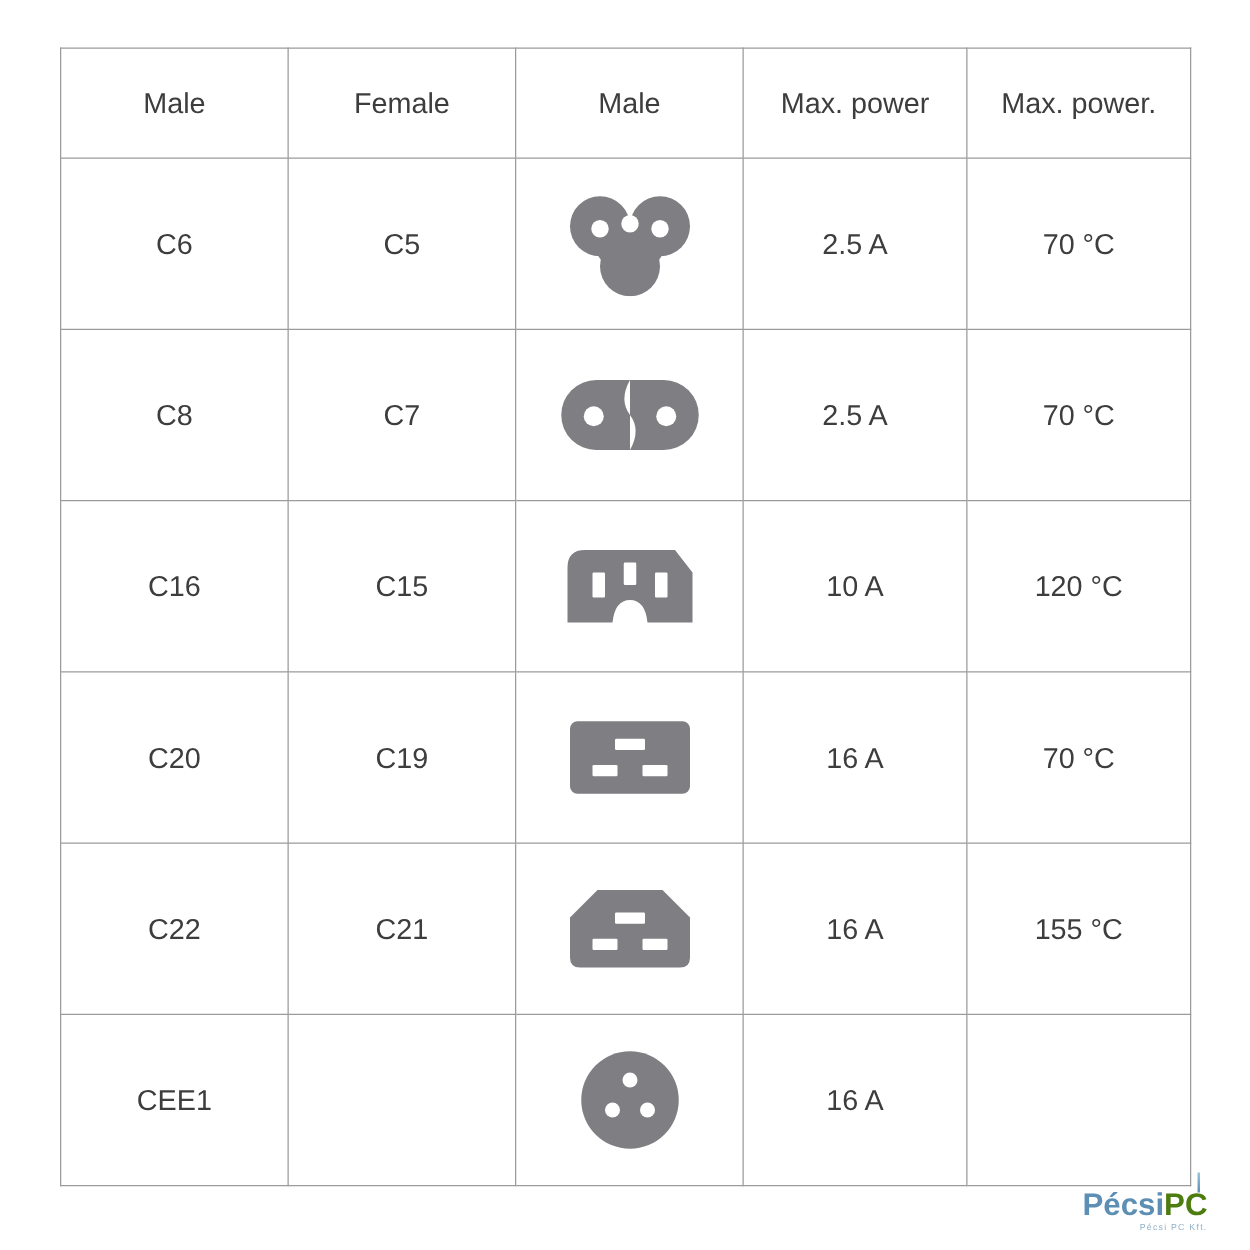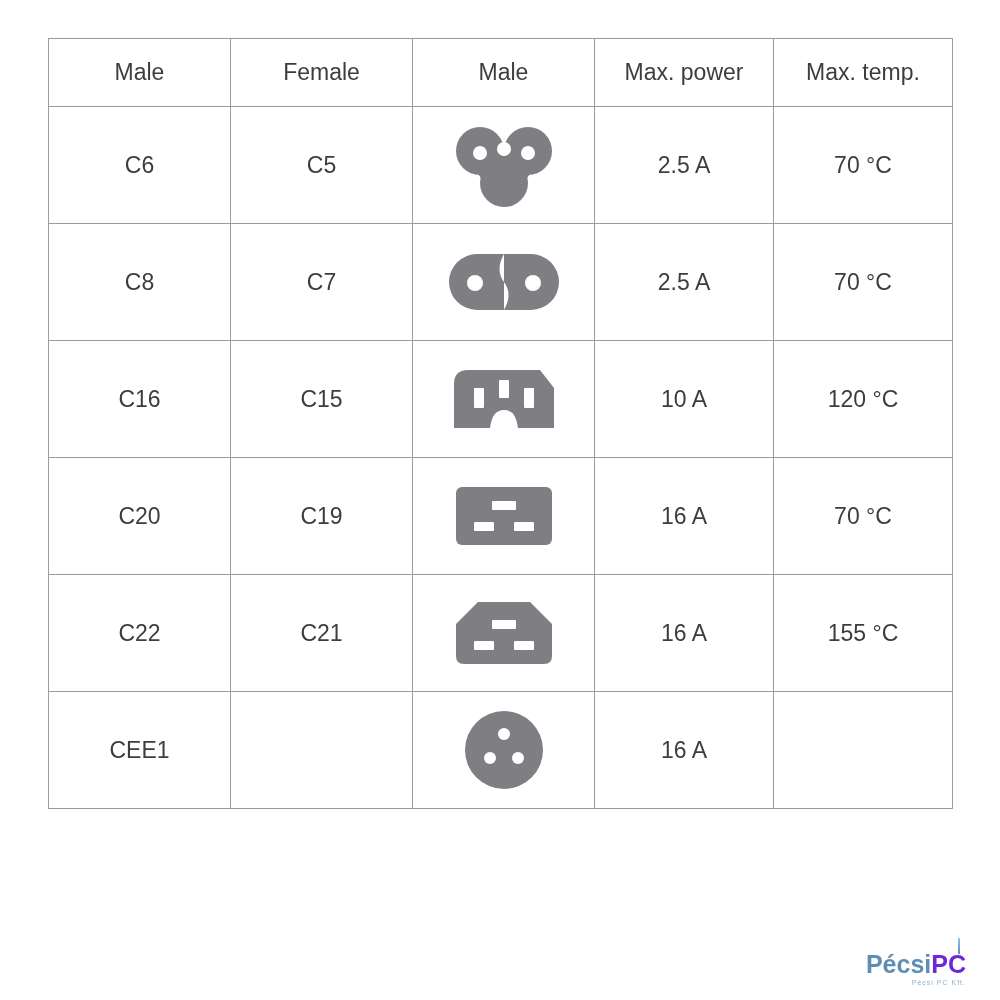--- a/index.html
+++ b/index.html
@@ -25,21 +25,21 @@
     border-collapse: collapse;
     table-layout: fixed;
   }
   table.spec td, table.spec th {
     border: 1px solid #9b9b9b;
     text-align: center;
     vertical-align: middle;
     color: #3d3d3d;
     font-weight: normal;
     font-size: 23px;
-    padding: 6px;
+    padding: 16px;
   }
   table.spec thead th {
     height: 55px;
     font-size: 23px;
   }
   table.spec tbody td {
     height: 104px;
   }
   col.c-male   { width: 182px; }
   col.c-female { width: 182px; }
@@ -56,21 +56,21 @@
     bottom: 14px;
     text-align: right;
     line-height: 1;
   }
   .logo .logo-main {
     font-size: 25px;
     font-weight: bold;
     color: #5d8fb5;
     letter-spacing: 0px;
   }
-  .logo .logo-main .accent { color: #6d28d9; }
+  .logo .logo-main .accent { color: #4d7c0f; }
   .logo .logo-sub {
     font-size: 7px;
     color: #8fb0c7;
     letter-spacing: 1px;
     margin-top: 2px;
   }
   .logo .logo-spark {
     position: absolute;
     right: 6px;
     top: -14px;
@@ -91,21 +91,21 @@
         <col class="c-vorm">
         <col class="c-power">
         <col class="c-temp">
     </colgroup>
     <thead>
       <tr>
         <th>Male</th>
         <th>Female</th>
         <th>Male</th>
         <th>Max. power</th>
-        <th>Max. temp.</th>
+        <th>Max. power.</th>
       </tr>
     </thead>
     <tbody>
 
       <tr>
         <td>C6</td>
         <td>C5</td>
         <td class="shape-cell">
           <span>
             <svg width="108" height="84" viewBox="0 0 108 84">

